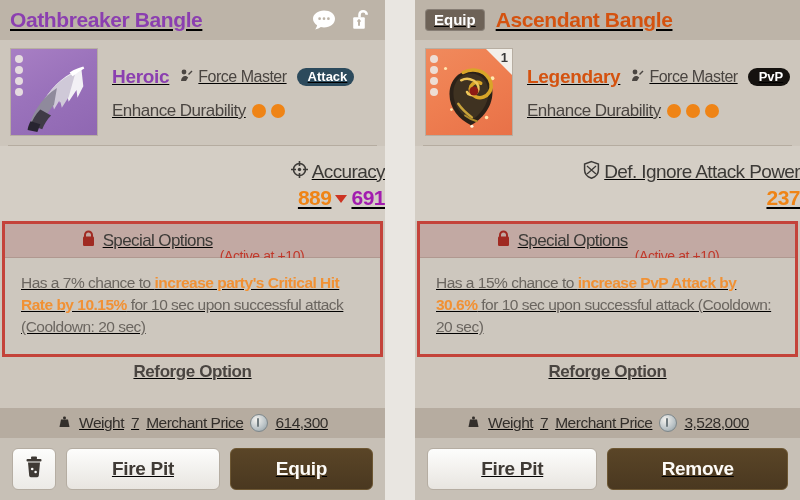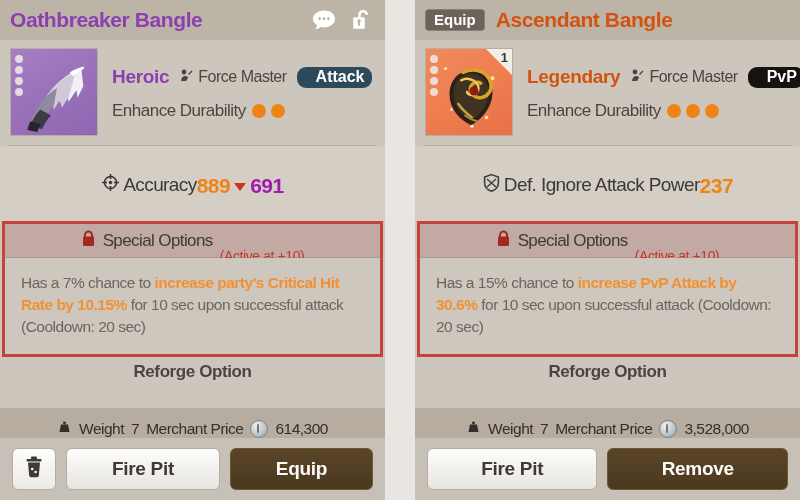--- a/index.html
+++ b/index.html
@@ -1,21 +1,21 @@
 <!DOCTYPE html>
 <html><head>
 <meta charset="utf-8">
 <style>
   html,body{margin:0;padding:0;}
   body{
     width:800px;height:500px;overflow:hidden;
     background:#e9e6e1;
     font-family:"Liberation Sans", sans-serif;
   }
-  .screen{position:relative;width:800px;height:372px;display:flex;}
+  .screen{position:relative;width:800px;height:372px;display:flex;text-decoration:underline;}
 
   
   .panel{
     position:relative;
     width:385px;
     height:500px;
     background:#cdc6bc;
     display:flex;flex-direction:column;
     overflow:hidden;
   }
@@ -70,37 +70,37 @@
   }
   .gfx{position:absolute;inset:0;}
 
   .itemmeta{flex:1;padding:18px 0 0 14px;box-sizing:border-box;}
   .metarow1{display:flex;align-items:center;gap:10px;}
   .rarity{font-size:19px;font-weight:bold;color:#8b3fb0;letter-spacing:-0.3px;}
   .rarity.legend{color:#d4520f;}
   .classwrap{display:flex;align-items:flex-start;gap:4px;}
   .classname{font-size:16px;color:#4a4541;letter-spacing:-0.5px;white-space:nowrap;}
   .tag{
-    font-size:16px;font-weight:bold;color:#ffffff;
-    padding:2px 7px 3px 19px;border-radius:9px;line-height:1;white-space:nowrap;
+    font-size:13px;font-weight:bold;color:#ffffff;
+    padding:2px 7px 3px 11px;border-radius:9px;line-height:1;white-space:nowrap;
   }
   .tag.attack{background:#2c4a5c;}
   .tag.pvp{background:#15120f;}
   .metarow2{display:flex;align-items:center;gap:6px;margin-top:13px;}
   .durlabel{font-size:17px;color:#4a4541;letter-spacing:-0.5px;}
   .pips{display:flex;gap:5px;}
   .pips i{display:block;width:14px;height:14px;border-radius:50%;background:#ef8416;}
 
   
   .hr{height:1px;background:#b5aca0;margin:0 8px;}
 
   
   .mainstat{
     flex:0 0 75px;height:75px;background:#d4cec5;
-    display:flex;flex-direction:row;align-items:center;justify-content:center;
+    display:flex;flex-direction:column;align-items:flex-end;justify-content:center;
     padding-top:2px;box-sizing:border-box;
   }
   .statname{display:flex;align-items:center;gap:3px;font-size:19px;color:#3c3a37;letter-spacing:-0.6px;font-weight:500;}
   .statvals{display:flex;align-items:center;gap:2px;margin-top:2px;}
   .statbase{font-size:21px;font-weight:bold;color:#ef8416;letter-spacing:-0.5px;}
   .arrow{width:0;height:0;border-left:6px solid transparent;border-right:6px solid transparent;border-top:8px solid #cc3322;margin:3px 2px 0 2px;}
   .statcur{font-size:21px;font-weight:bold;color:#a21caf;letter-spacing:-0.5px;}
   .statsolo{font-size:21px;font-weight:bold;color:#ef8416;letter-spacing:-0.5px;}
 
   
@@ -133,21 +133,21 @@
     text-align:center;
     font-size:17px;font-weight:bold;color:#4a4541;letter-spacing:-0.4px;
     padding-top:5px;
     flex:1 1 auto;
     overflow:hidden;
   }
 
   
   .weightrow{
     flex:0 0 30px;height:30px;background:#b6aca0;
-    display:flex;align-items:flex-end;justify-content:center;gap:7px;
+    display:flex;align-items:center;justify-content:center;gap:7px;
     font-size:15.5px;color:#332f2b;letter-spacing:-0.5px;
   }
   .weightrow .val{font-weight:normal;}
   .coin{
     display:inline-block;width:16px;height:16px;border-radius:50%;
     background:radial-gradient(circle at 35% 30%,#f4f2ee,#b9c2c6 60%,#8e9a9e 100%);
     border:1px solid #7d878b;position:relative;vertical-align:-3px;
   }
   .coin:after{content:"";position:absolute;left:6px;top:3px;width:2px;height:9px;background:#6f7a7e;border-radius:1px;}
 

